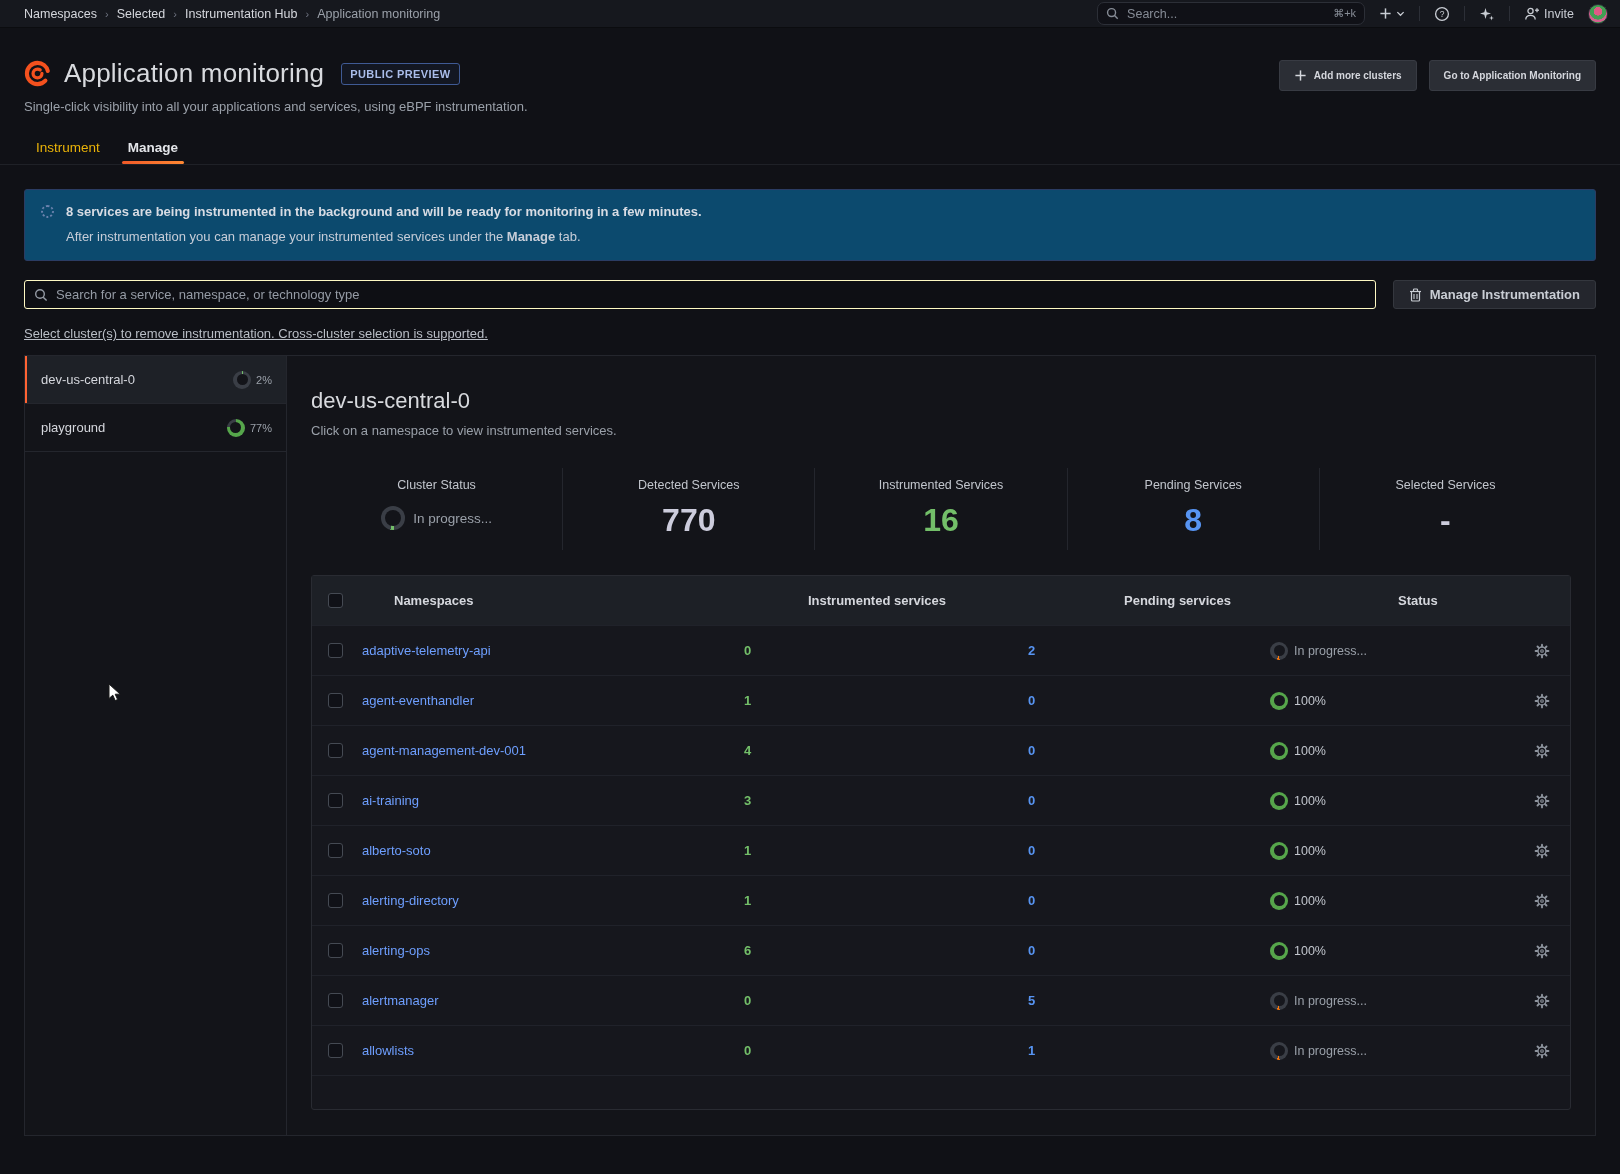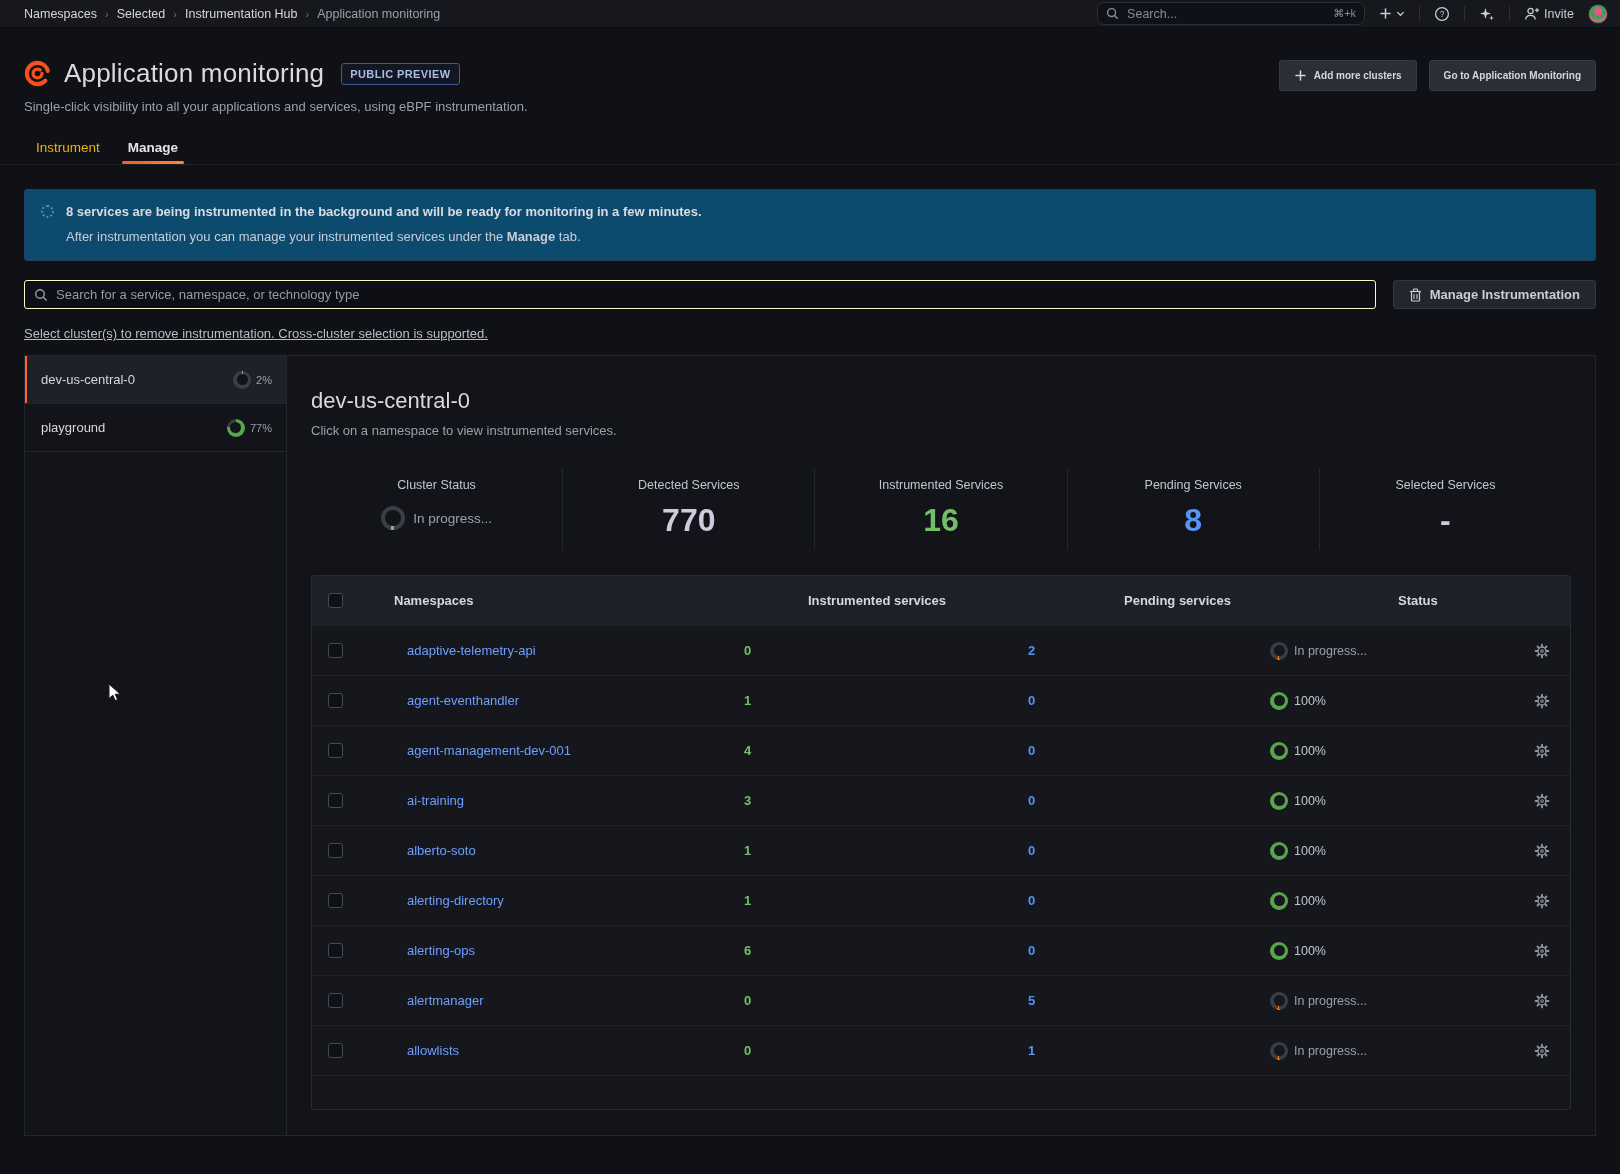--- a/index.html
+++ b/index.html
@@ -86,21 +86,21 @@
   .stat-progress .donut::after{inset:4px;}
   .stat-progress span{font-size:13.5px;color:#9aa0a9;}
   
   .ns-table{margin-top:25px;border:1px solid #292b32;border-radius:3px;padding-bottom:33px;background:var(--rowbg);}
   .t-row{display:grid;grid-template-columns:50px 382px 284px 242px 1fr 56px;align-items:center;height:50px;
     border-bottom:1px solid #20222a;--hole:var(--rowbg);}
   .t-head{background:#1d2026;height:50px;font-weight:600;color:#d5d7dd;font-size:13px;gap:32px;--hole:#1d2026;}
   .cell{font-size:13px;}
   .cb{appearance:none;width:15px;height:15px;border:1px solid #454a53;border-radius:3px;background:#101117;
     margin-left:16px;cursor:pointer;}
-  .ns-link{color:var(--link);cursor:pointer;margin-left:45px;}
+  .ns-link{color:var(--link);cursor:pointer;}
   .num-green{color:var(--green);font-weight:600;}
   .num-blue{color:var(--blue);font-weight:600;}
   .status-cell{display:flex;align-items:center;gap:6px;}
   .status-text{font-size:12.5px;color:#9aa0a9;}
   .status-text.done{color:#c2c6cd;}
   .gear-btn{background:none;border:0;cursor:pointer;justify-self:center;padding:4px;}
   
   .mouse-cursor{position:absolute;left:106px;top:683px;pointer-events:none;z-index:50;}
 </style>
 </head>

